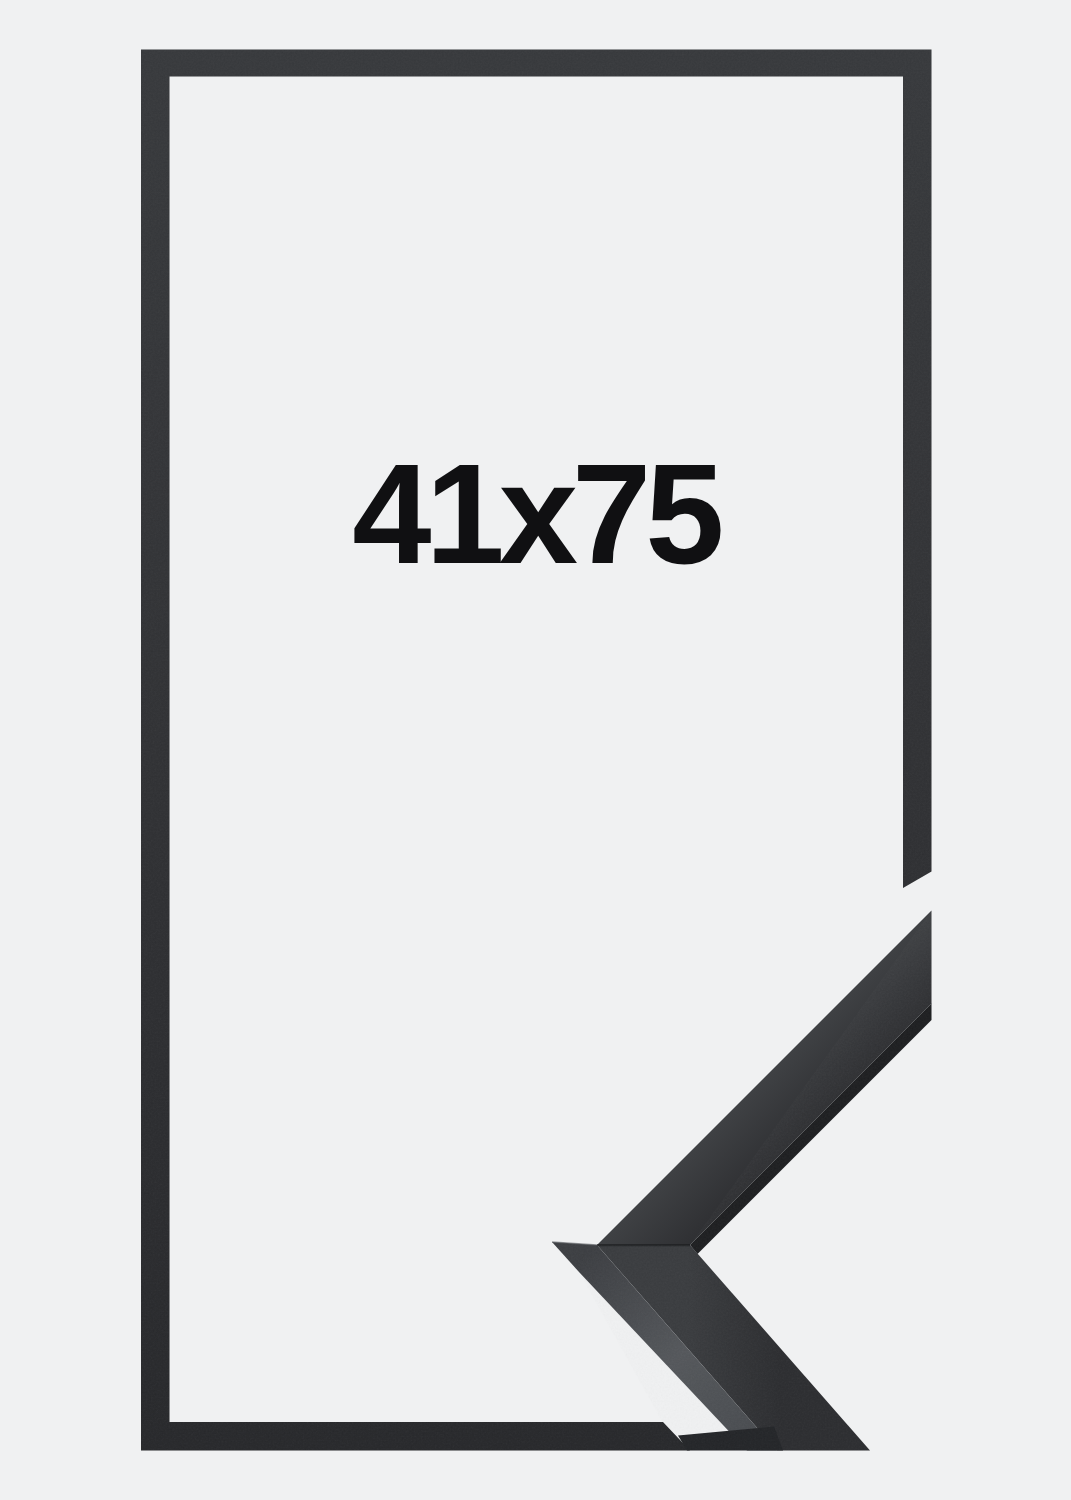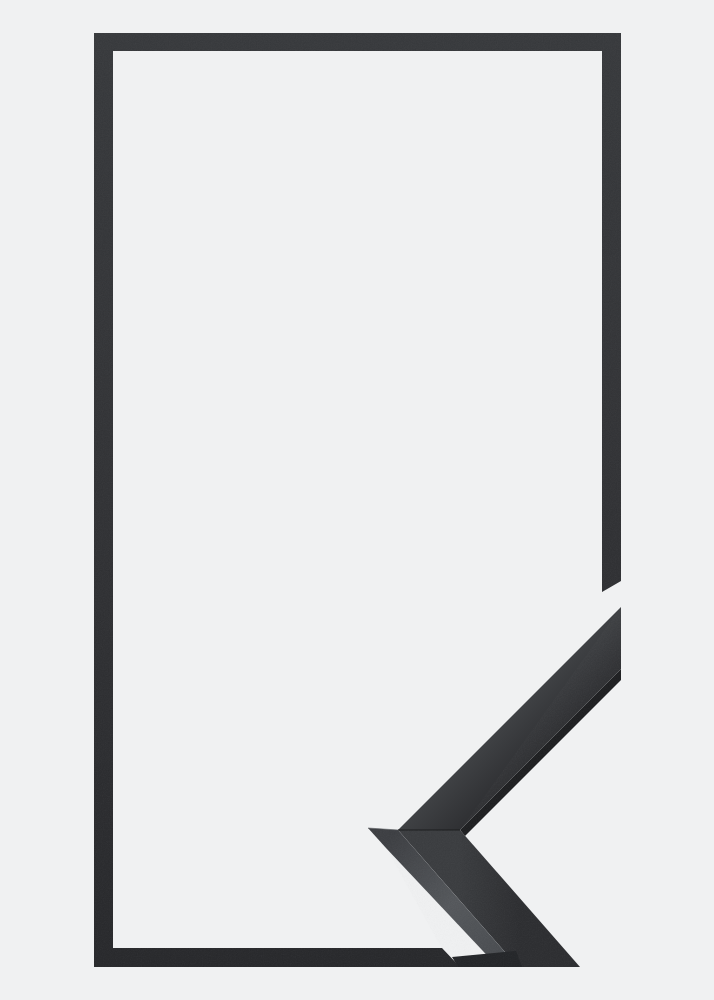--- a/index.html
+++ b/index.html
@@ -95,13 +95,14 @@
 
       <line x1="398" y1="830" x2="460" y2="830" stroke="#1b1c1e" stroke-width="1.5" opacity="0.65"></line>
       <line x1="368" y1="828" x2="398" y2="830" stroke="#5a5d61" stroke-width="1" opacity="0.6"></line>
     </g>
 
     <g clip-path="url(#woodClip)">
       <rect x="0" y="0" width="714" height="1000" filter="url(#grain)" opacity="0.055"></rect>
     </g>
   </svg>
 
+  <div class="size-label">41x75</div>
 </div>
 
 </body></html>

